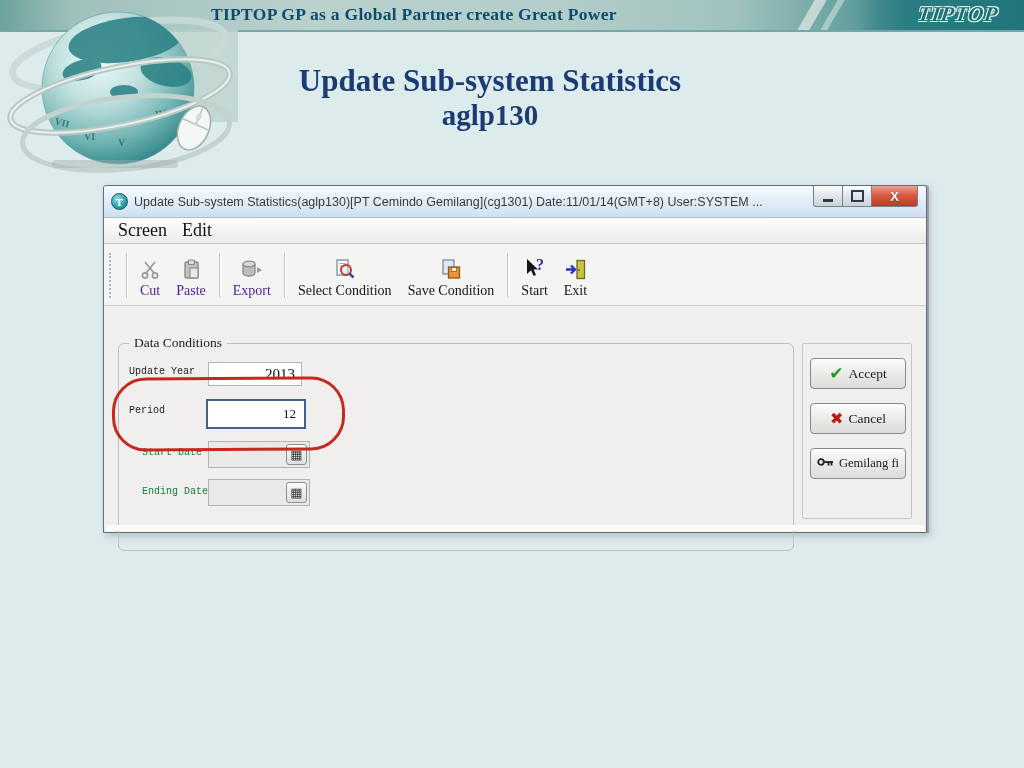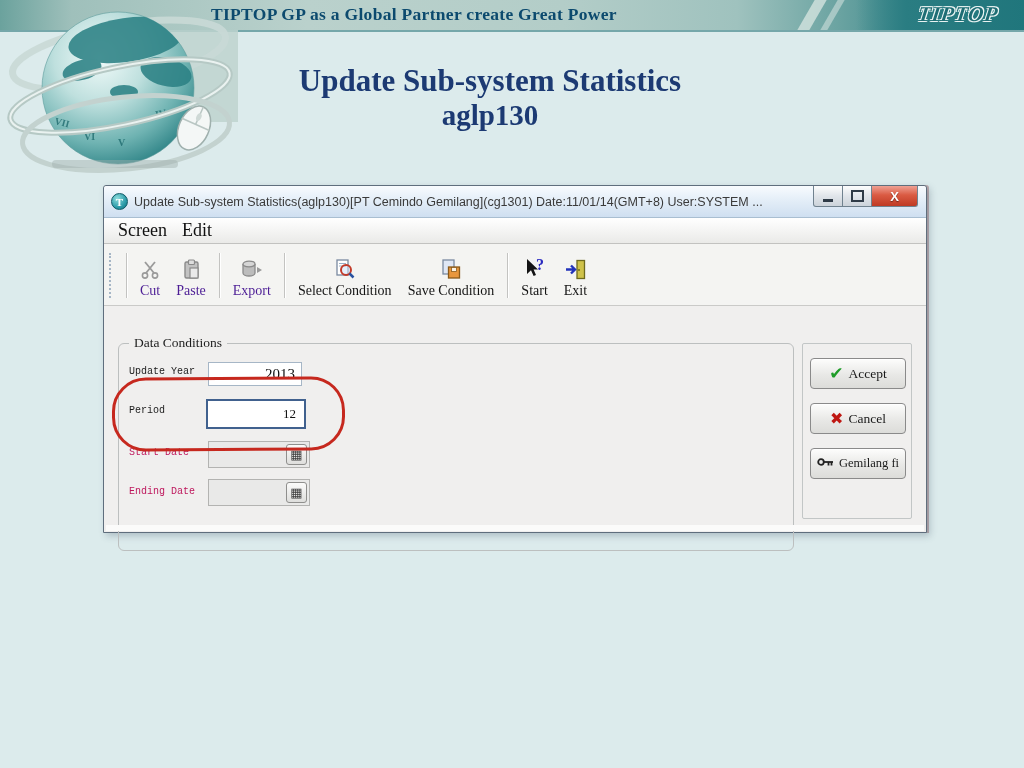--- a/index.html
+++ b/index.html
@@ -76,21 +76,21 @@
   .flagcloth{width:18px;height:13px;margin-top:2px;
        background:linear-gradient(#5447c0 0 38%,#3c3494 38% 55%,#e3c436 55% 78%,#b89a20 78% 100%);
        clip-path:polygon(0 0,100% 12%,90% 100%,0 86%);}
 
   
   .client{position:relative;flex:1;background:#f0efee;}
   .groupbox{position:absolute;left:14px;top:37px;width:676px;height:208px;box-sizing:border-box;
        border:1px solid #bcbfbf;border-radius:6px;}
   .gb-legend{position:absolute;top:-9px;left:10px;background:#f0efee;padding:0 5px;font-size:13.5px;color:#1d1d1d;}
   .flabel{position:absolute;left:10px;font-size:10px;color:#1c1c1c;font-family:Liberation Mono, monospace;}
-  .flabel.dim{color:#be185d;}
+  .flabel.dim{color:#15803d;margin-left:13px;}
   .inp{position:absolute;box-sizing:border-box;background:#fff;font-family:"Liberation Serif",serif;
        text-align:right;color:#111;}
   .inp-year{left:89px;top:18px;width:94px;height:24px;border:1px solid #a6b6c6;padding:0 6px;font-size:15px;}
   .inp-period{left:87px;top:55px;width:100px;height:30px;border:2px solid #41618e;padding:0 8px;font-size:13px;}
   .datewrap{position:absolute;width:102px;height:27px;box-sizing:border-box;background:#e9e9e8;
        border:1px solid #b3b3b1;display:flex;align-items:center;justify-content:flex-end;padding:2px;}
   .dw-start{left:89px;top:97px;}
   .dw-end{left:89px;top:135px;}
   .calbtn{width:21px;height:21px;box-sizing:border-box;border:1px solid #8f8f8d;border-radius:3px;
        background:linear-gradient(#fbfbfa,#dededc);display:flex;align-items:center;justify-content:center;

